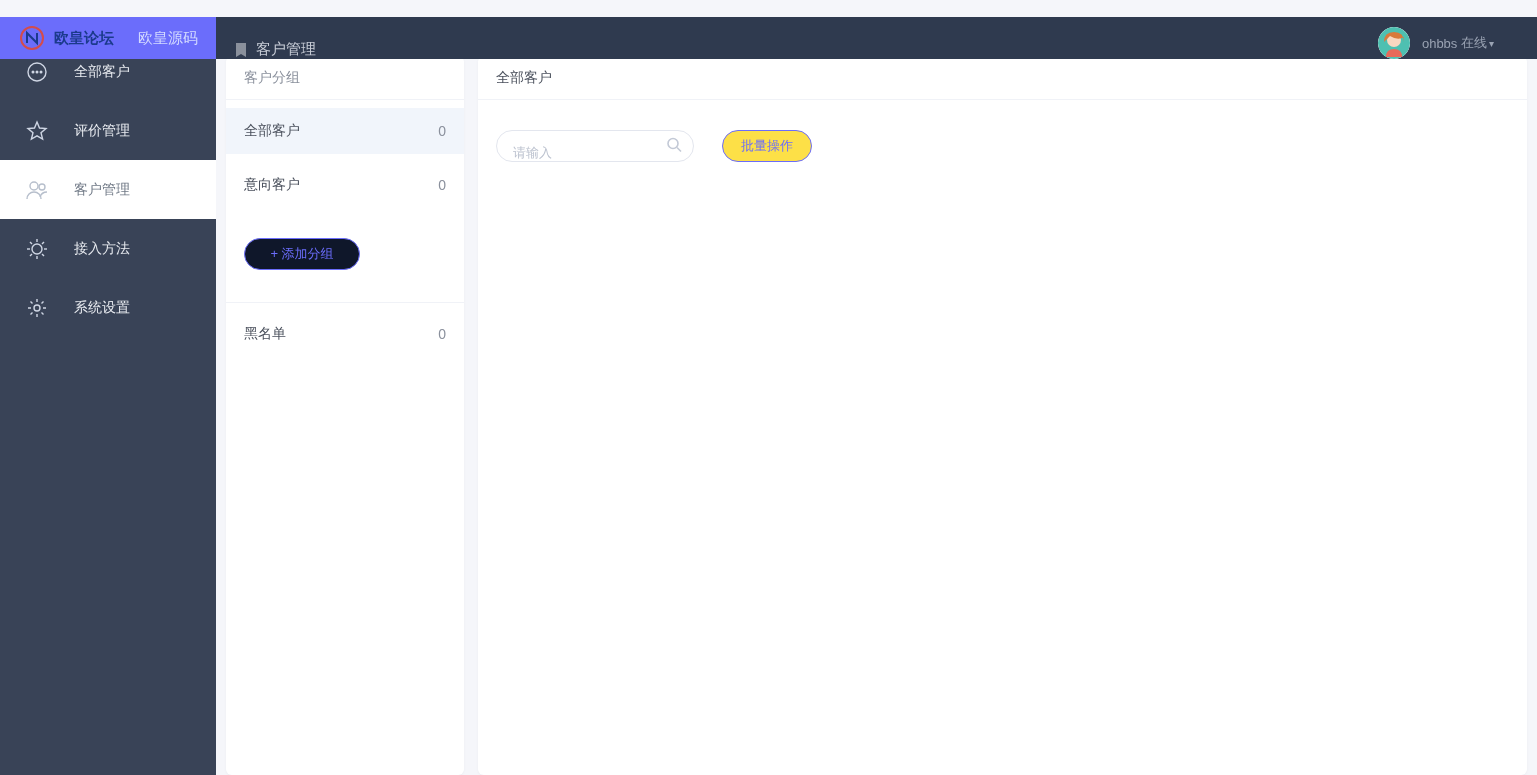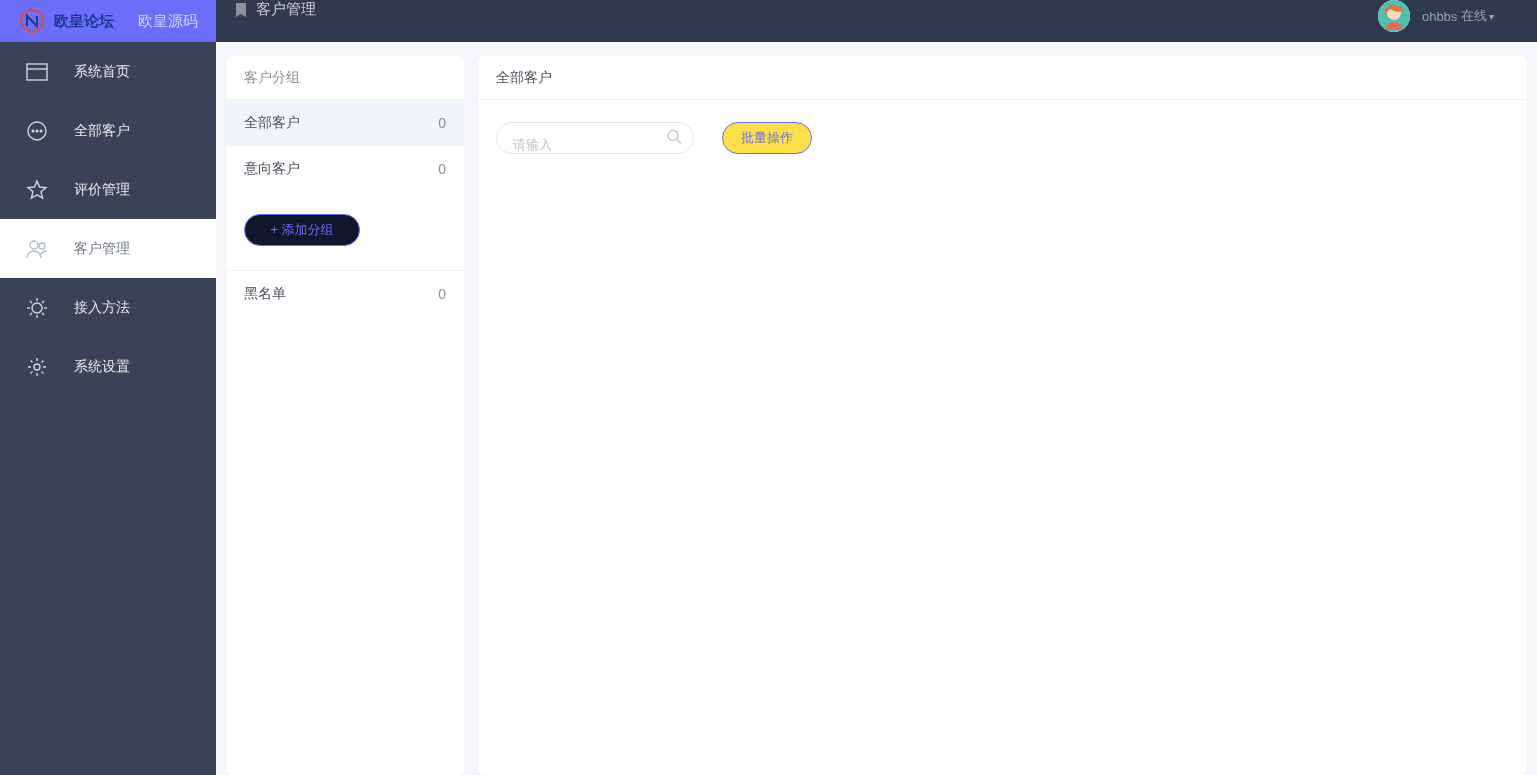--- a/index.html
+++ b/index.html
@@ -9,25 +9,25 @@
   background: #f5f6fa;
   color: #333;
   width: 1537px;
   height: 775px;
   overflow: hidden;
 }
 
 
 .header {
   position: fixed;
-  top: 0; left: 0; right: 0;
+  top: 17px; left: 0; right: 0;
   height: 42px;
   background: #2f3a4f;
   display: flex;
-  align-items: flex-start;
+  align-items: flex-end;
   z-index: 100;
 }
 .brand {
   width: 216px;
   height: 42px;
   background: #6b6dfb;
   display: flex;
   align-items: center;
   padding-left: 18px;
   color: #ccdfff;
@@ -103,20 +103,21 @@
   display: flex;
   padding: 14px 10px 0 10px;
   gap: 14px;
 }
 .panel {
   background: #fff;
   border-radius: 6px;
   box-shadow: 0 1px 3px rgba(0,0,0,0.04);
   display: flex;
   flex-direction: column;
+  gap: 8px;
 }
 .groups-panel {
   width: 238px;
   flex-shrink: 0;
 }
 .panel-head {
   height: 44px;
   display: flex;
   align-items: center;
   padding-left: 18px;
@@ -234,29 +235,20 @@
       </svg>
     </span>
     <span>ohbbs</span>
     <span>&nbsp;</span>
     <span>在线</span>
     <span class="caret">▾</span>
   </div>
 </div>
 
 <div class="sidebar">
-  <div class="side-item">
-    <span class="icon-slot">
-      <svg width="22" height="18" viewBox="0 0 22 18" fill="none" stroke="#cfd6e4" stroke-width="1.4">
-          <rect x="1" y="1" width="20" height="16"></rect>
-          <line x1="1" y1="6" x2="21" y2="6"></line>
-        </svg>
-    </span>
-    <span>系统首页</span>
-  </div>
   <div class="side-item">
     <span class="icon-slot">
       <svg width="22" height="22" viewBox="0 0 22 22" fill="none" stroke="#cfd6e4" stroke-width="1.4">
           <circle cx="11" cy="11" r="9"></circle>
           <circle cx="7" cy="11" r="0.8" fill="#cfd6e4"></circle>
           <circle cx="11" cy="11" r="0.8" fill="#cfd6e4"></circle>
           <circle cx="15" cy="11" r="0.8" fill="#cfd6e4"></circle>
         </svg>
     </span>
     <span>全部客户</span>

